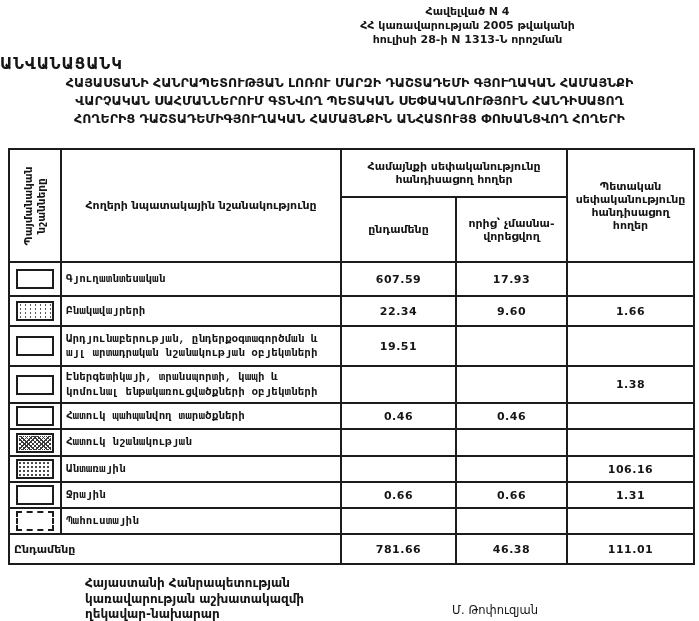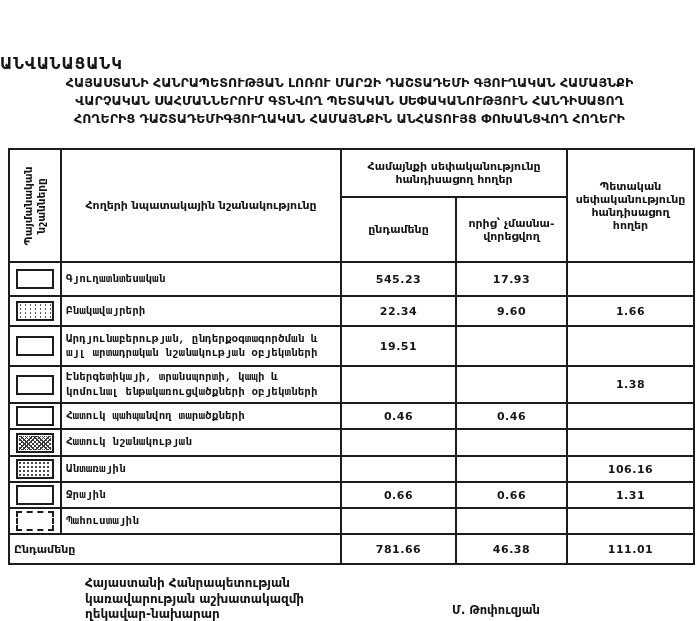--- a/index.html
+++ b/index.html
@@ -70,28 +70,33 @@
       repeating-linear-gradient(-45deg, #3a3a3a 0 1px, transparent 1px 3px);
   }
   .sym[data-symbol="dashed"] { border-style: dashed; border-width: 2px; }
 
   .footer-left {
     position: absolute; top: 576px; left: 85px;
     font-size: 12px; font-weight: bold; line-height: 1.3;
   }
   .footer-right {
     position: absolute; top: 603px; left: 452px;
-    font-size: 11.5px; font-weight: bold;
+    font-size: 11.5px; font-weight: normal;
   }
 </style>
 </head>
 <body>
 
 <div class="page">
 
+  <div class="header-note">
+    <div>Հավելված N 4</div>
+    <div>ՀՀ կառավարության 2005 թվականի</div>
+    <div>հուլիսի 28-ի N 1313-Ն որոշման</div>
+  </div>
 
   <div class="doc-title">ԱՆՎԱՆԱՑԱՆԿ</div>
 
   <div class="doc-subtitle">
     <div>ՀԱՅԱՍՏԱՆԻ ՀԱՆՐԱՊԵՏՈՒԹՅԱՆ ԼՈՌՈՒ  ՄԱՐԶԻ  ԴԱՇՏԱԴԵՄԻ ԳՅՈՒՂԱԿԱՆ ՀԱՄԱՅՆՔԻ</div>
     <div>ՎԱՐՉԱԿԱՆ  ՍԱՀՄԱՆՆԵՐՈՒՄ ԳՏՆՎՈՂ  ՊԵՏԱԿԱՆ ՍԵՓԱԿԱՆՈՒԹՅՈՒՆ ՀԱՆԴԻՍԱՑՈՂ</div>
     <div>ՀՈՂԵՐԻՑ  ԴԱՇՏԱԴԵՄԻԳՅՈՒՂԱԿԱՆ ՀԱՄԱՅՆՔԻՆ ԱՆՀԱՏՈՒՅՑ  ՓՈԽԱՆՑՎՈՂ ՀՈՂԵՐԻ</div>
   </div>
 
   <table class="land-table">
@@ -114,21 +119,21 @@
       <tr style="height:65px">
         <th class="h-sub">ընդամենը</th>
         <th class="h-sub">որից՝ չմասնա-վորեցվող</th>
       </tr>
 
       <tr style="height:34px">
         <td class="sym-cell">
             <div class="sym" data-symbol="plain"></div>
           </td>
         <td class="label-cell">Գյուղատնտեսական</td>
-        <td class="num-cell">545.23</td>
+        <td class="num-cell">607.59</td>
         <td class="num-cell">17.93</td>
         <td class="num-cell"></td>
       </tr>
       <tr style="height:30px">
         <td class="sym-cell">
             <div class="sym" data-symbol="dots-light"></div>
           </td>
         <td class="label-cell">Բնակավայրերի</td>
         <td class="num-cell">22.34</td>
         <td class="num-cell">9.60</td>

